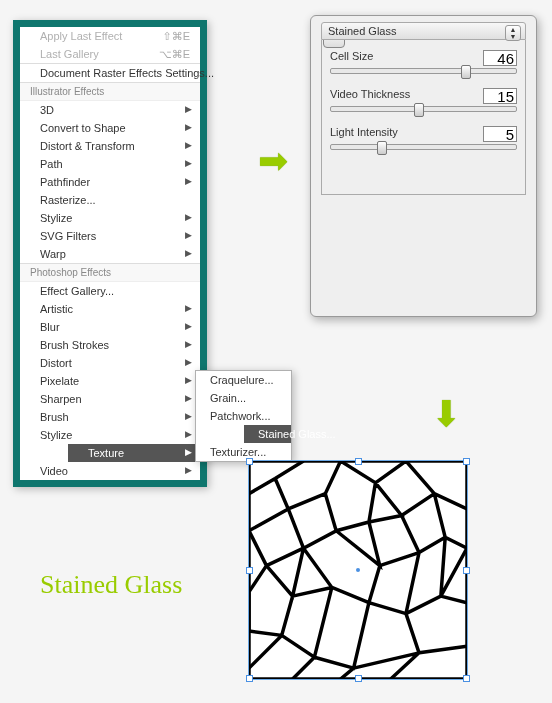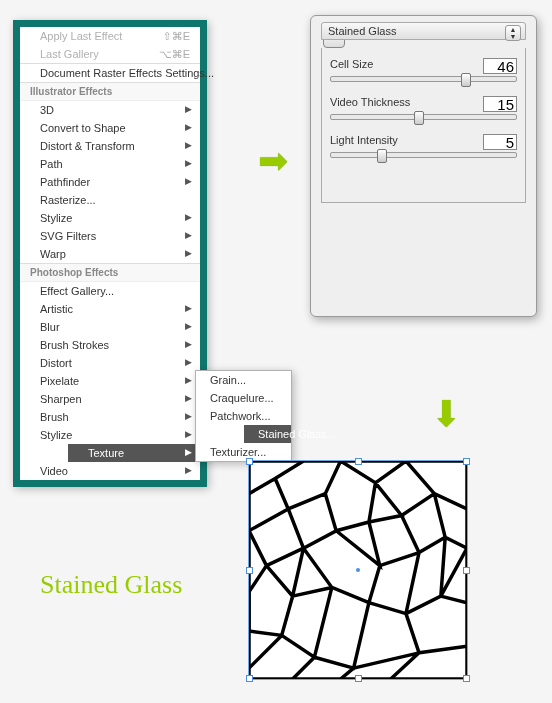--- a/index.html
+++ b/index.html
@@ -22,21 +22,21 @@
     border: 7px solid #0f766e;
     box-shadow: 2px 2px 8px rgba(0,0,0,0.25);
   }
   .menu-item {
     padding: 3px 10px 3px 20px;
     position: relative;
     white-space: nowrap;
   }
   .menu-item.disabled { color: #b0b0b0; }
   .menu-item.header {
-    font-weight: bold;
+    font-weight: normal;
     color: #888;
     padding-left: 10px;
     background: #f8f8f8;
     border-top: 1px solid #ddd;
     border-bottom: 1px solid #eee;
     font-size: 10px;
   }
   .menu-sep { border-top: 1px solid #ddd; height:0; padding:0; margin:0; }
   .menu-item .shortcut {
     position: absolute;
@@ -132,21 +132,21 @@
     border: 1px solid #999;
     border-radius: 3px;
     background: linear-gradient(#fff,#ddd);
     font-size: 7px;
     line-height: 7px;
     text-align: center;
   }
   .tab-bar .updown::before { content:"▲"; display:block; }
   .tab-bar .updown::after  { content:"▼"; display:block; }
   .params {
-    margin: 8px 10px;
+    margin: 0 10px;
     border: 1px solid #aaa;
     border-top: none;
     padding: 10px 8px 30px;
     background: #efefef;
   }
   .param-row { margin-bottom: 6px; position: relative; height: 32px; }
   .param-row label {
     font-size: 11px;
   }
   .param-row input[type=text] {
@@ -261,22 +261,22 @@
   <div class="menu-item"><span>Distort</span><span class="arrow">▶</span></div>
   <div class="menu-item"><span>Pixelate</span><span class="arrow">▶</span></div>
   <div class="menu-item"><span>Sharpen</span><span class="arrow">▶</span></div>
   <div class="menu-item"><span>Brush</span><span class="arrow">▶</span></div>
   <div class="menu-item"><span>Stylize</span><span class="arrow">▶</span></div>
   <div class="menu-item selected"><span>Texture</span><span class="arrow">▶</span></div>
   <div class="menu-item"><span>Video</span><span class="arrow">▶</span></div>
 </div>
 
 <div class="submenu">
+  <div class="menu-item">Craquelure...</div>
   <div class="menu-item">Grain...</div>
-  <div class="menu-item">Craquelure...</div>
   <div class="menu-item">Patchwork...</div>
   <div class="menu-item selected">Stained Glass...</div>
   <div class="menu-item">Texturizer...</div>
 </div>
 
 <div class="big-arrow arrow1">➡</div>
 
 <div class="dialog">
   <div class="expand-btn">▲</div>
   <div class="tab-bar">

